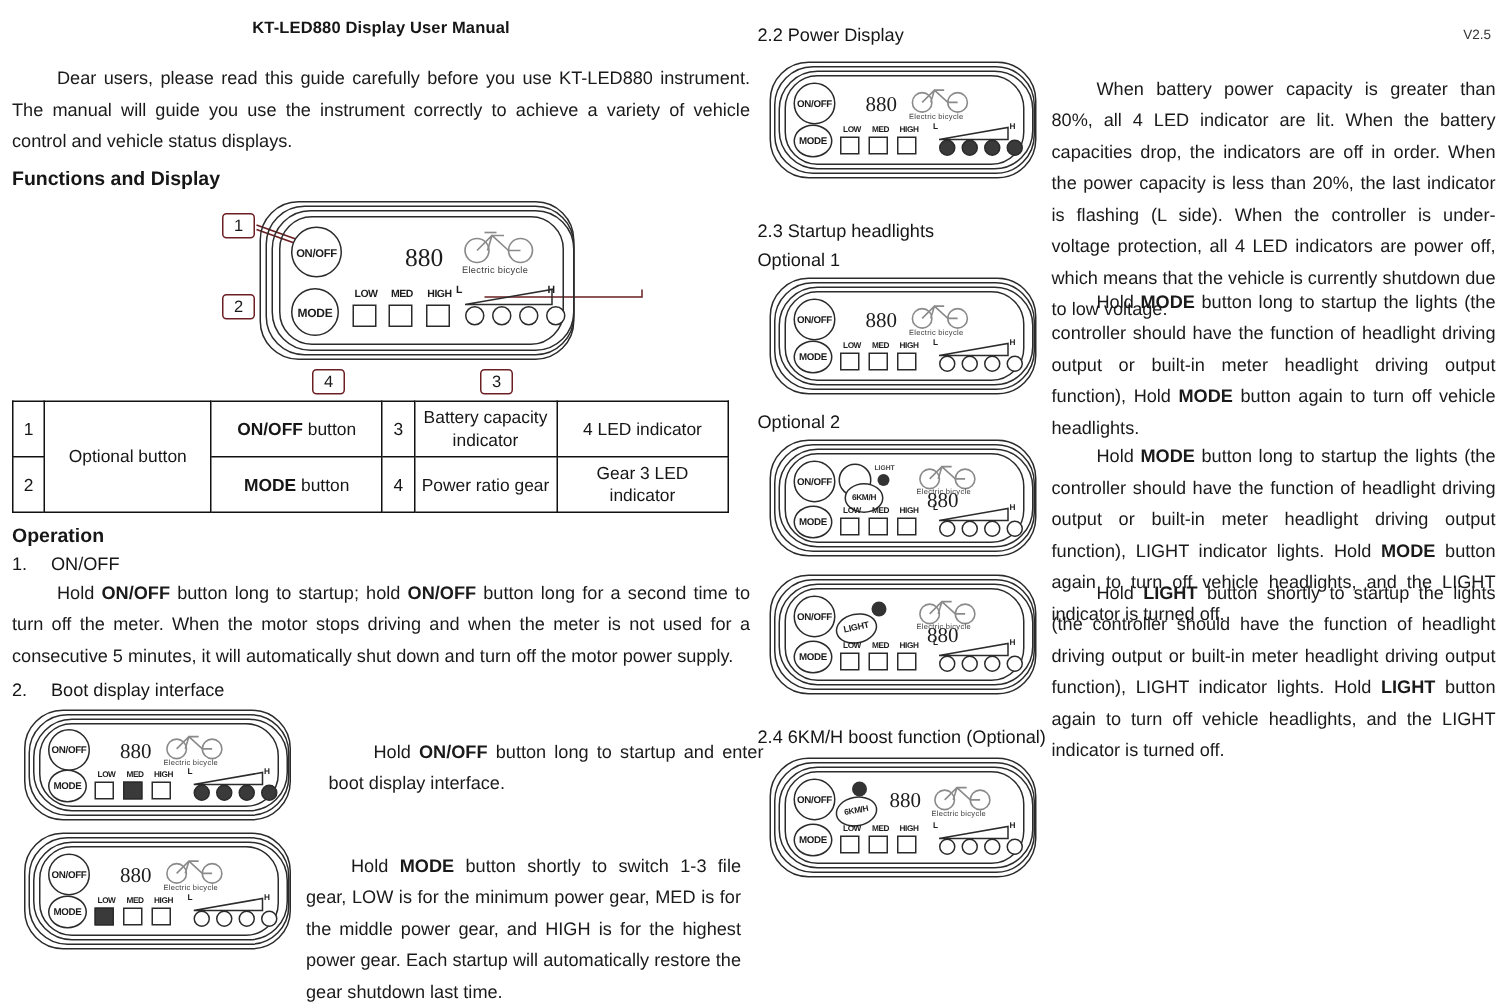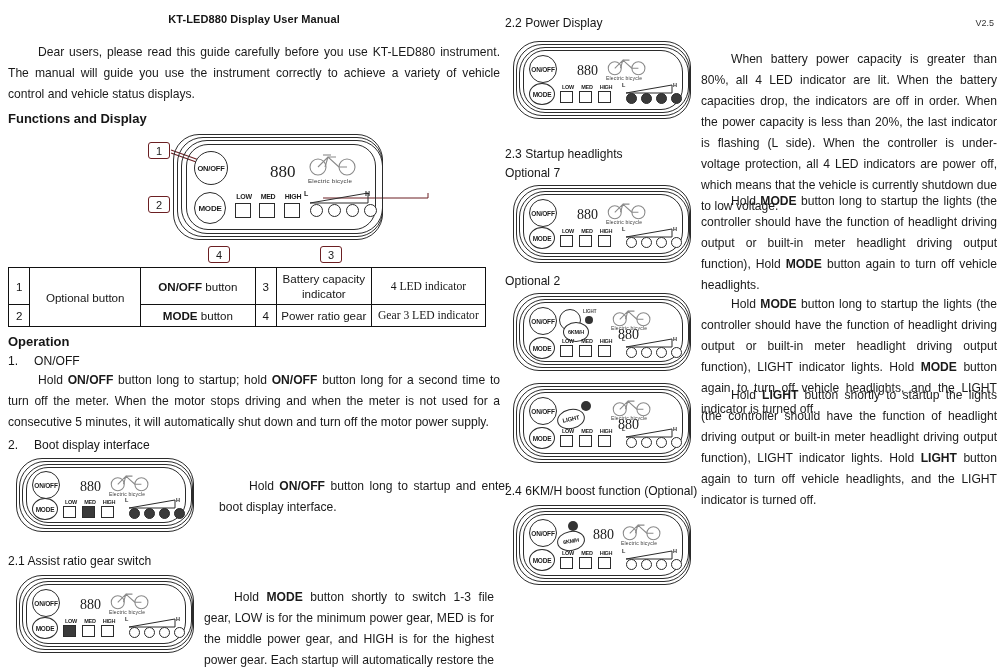--- a/index.html
+++ b/index.html
@@ -43,21 +43,21 @@
   }
   table.spec td {
     border:1px solid #111; padding:3px 4px; text-align:center;
     vertical-align:middle; line-height:15px;
   }
   td.idx { width:22px; }
   td.op  { width:118px; }
   td.btn { width:122px; }
   td.i2  { width:22px; }
   td.cap { width:100px; }
-  td.led { width:122px;font-family:Liberation Serif, serif; }
+  td.led { width:122px; }
 
   
   .device { position:relative; }
   .dev-outer, .dev-mid, .dev-inner {
     position:absolute; border:1px solid #2b2b2b; border-radius:26px;
     background:transparent;
   }
   .dev-face {
     position:absolute; border:1px solid #2b2b2b; border-radius:22px;
   }
@@ -227,21 +227,20 @@
       <div class="led-dot on" style="left:121px; top:54px; width:11px; height:11px;"></div>
       <div class="led-dot on" style="left:136px; top:54px; width:11px; height:11px;"></div>
       <div class="led-dot on" style="left:151px; top:54px; width:11px; height:11px;"></div>
       <div class="led-dot on" style="left:166px; top:54px; width:11px; height:11px;"></div>
 
       <div class="txt-block" style="left:196px; top:22px; width:290px;margin-left:15px;">
         <p class="body indent"><span>Hold </span><b>ON/OFF</b><span> button long to startup and enter boot display interface.</span></p>
       </div>
     </div>
 
-    <div class="sec-plain" style="margin-top:18px;">2.1   Assist ratio gear switch</div>
 
     <div class="device" style="height:90px;">
       <div class="dev-outer" style="left:8px; top:4px; width:178px; height:78px;"></div>
       <div class="dev-mid" style="left:11px; top:7px; width:174px; height:72px;"></div>
       <div class="dev-inner" style="left:14px; top:10px; width:170px; height:66px;"></div>
       <div class="dev-face" style="left:18px; top:13px; width:160px; height:60px;"></div>
       <div class="btn-circle" style="left:24px; top:18px; width:28px; height:28px; font-size:6.5px;">ON/OFF</div>
       <div class="btn-circle" style="left:24px; top:46px; width:26px; height:22px; font-size:6.5px;">MODE</div>
       <div class="gear-label" style="left:53px; top:47px; width:20px; font-size:5.5px;">LOW</div>
       <div class="gear-label" style="left:72px; top:47px; width:20px; font-size:5.5px;">MED</div>
@@ -306,21 +305,21 @@
       <div class="led-dot on" style="left:136px; top:60px; width:11px; height:11px;"></div>
       <div class="led-dot on" style="left:151px; top:60px; width:11px; height:11px;"></div>
       <div class="led-dot on" style="left:166px; top:60px; width:11px; height:11px;"></div>
 
       <div class="txt-block" style="left:196px; top:16px; width:296px;">
         <p class="body indent">When battery power capacity is greater than 80%, all 4 LED indicator are lit. When the battery capacities drop, the indicators are off in order. When the power capacity is less than 20%, the last indicator is flashing (L side). When the controller is under-voltage protection, all 4 LED indicators are power off, which means that the vehicle is currently shutdown due to low voltage.</p>
       </div>
     </div>
 
     <div class="sec-plain" style="margin-top:18px;">2.3 Startup headlights</div>
-    <div class="sec-plain">Optional 7</div>
+    <div class="sec-plain">Optional 1</div>
 
     <div class="device" style="height:86px;">
       <div class="dev-outer" style="left:8px; top:2px; width:178px; height:78px;"></div>
       <div class="dev-mid" style="left:11px; top:5px; width:174px; height:72px;"></div>
       <div class="dev-inner" style="left:14px; top:8px; width:170px; height:66px;"></div>
       <div class="dev-face" style="left:18px; top:11px; width:160px; height:60px;"></div>
       <div class="btn-circle" style="left:24px; top:16px; width:28px; height:28px; font-size:6.5px;">ON/OFF</div>
       <div class="btn-circle" style="left:24px; top:44px; width:26px; height:22px; font-size:6.5px;">MODE</div>
       <div class="gear-label" style="left:53px; top:45px; width:20px; font-size:5.5px;">LOW</div>
       <div class="gear-label" style="left:72px; top:45px; width:20px; font-size:5.5px;">MED</div>

